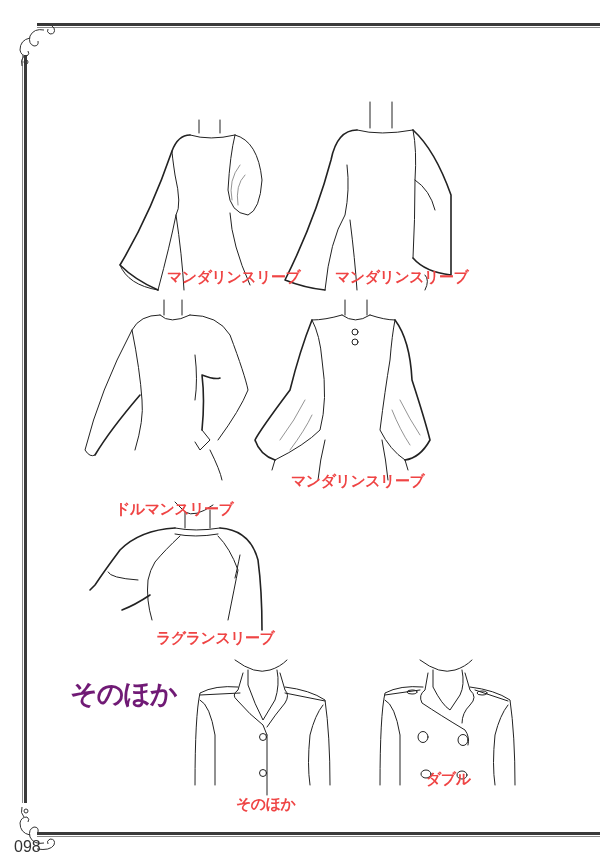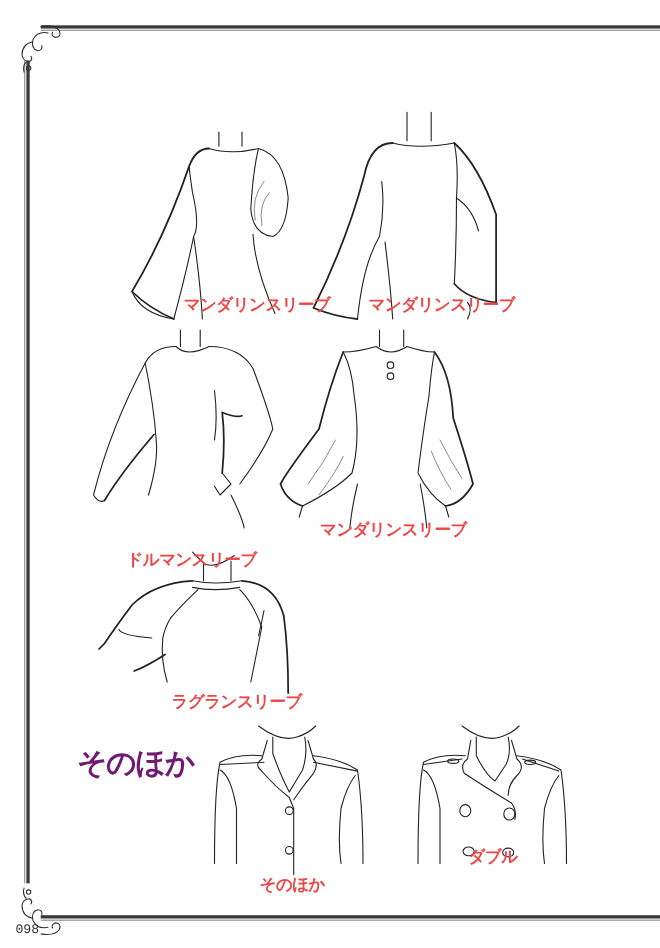--- a/index.html
+++ b/index.html
@@ -3,21 +3,21 @@
 <meta charset="utf-8">
 <style>
   html, body { margin: 0; padding: 0; background: #ffffff; }
   body { width: 600px; height: 862px; position: relative; overflow: hidden;
          font-family: "DejaVu Sans", sans-serif; color: #111; }
   .frame-h { position: absolute; height: 5px; border-top: 3px solid #3a3a3a; border-bottom: 1px solid #888; box-sizing: border-box; }
   .frame-v { position: absolute; width: 5px; border-left: 1px solid #888; border-right: 3px solid #3a3a3a; box-sizing: border-box; }
   .ornament { position: absolute; }
   .label { position: absolute; font-family: Liberation Serif, serif; font-weight: bold; font-size: 15px; letter-spacing: -0.5px; white-space: nowrap; color: #ef4444; }
   .section-title { position: absolute; font-family: "DejaVu Serif", serif; font-weight: bold; font-size: 27px; letter-spacing: -1px; color: #701a75; }
-  .page-number { position: absolute; font-family: Liberation Mono, monospace; font-size: 12px; color: #333; }
+  .page-number { position: absolute; font-family: Liberation Sans, sans-serif; font-size: 16px; color: #333; }
   svg.fig { position: absolute; overflow: visible; }
   svg.fig path, svg.fig ellipse, svg.fig circle, svg.fig line { fill: none; stroke: #222; stroke-width: 1; stroke-linecap: round; stroke-linejoin: round; }
   svg.fig .thick { stroke-width: 1.6; }
   svg.fig .thin { stroke: #666; stroke-width: 0.7; }
 </style>
 </head>
 <body>
 
 <div class="frame-h" style="left:37px; top:23px; width:563px;"></div>
 <div class="frame-h" style="left:37px; top:832px; width:563px;"></div>

